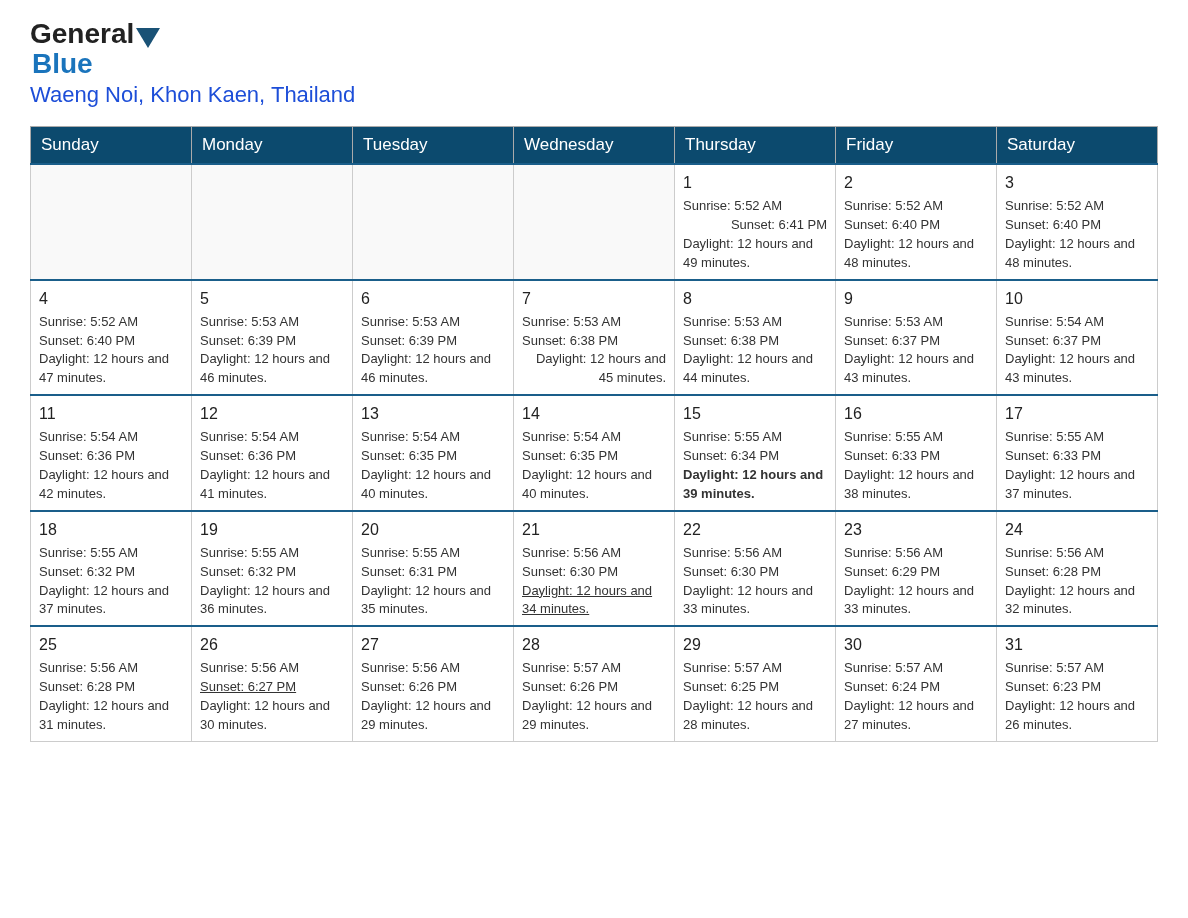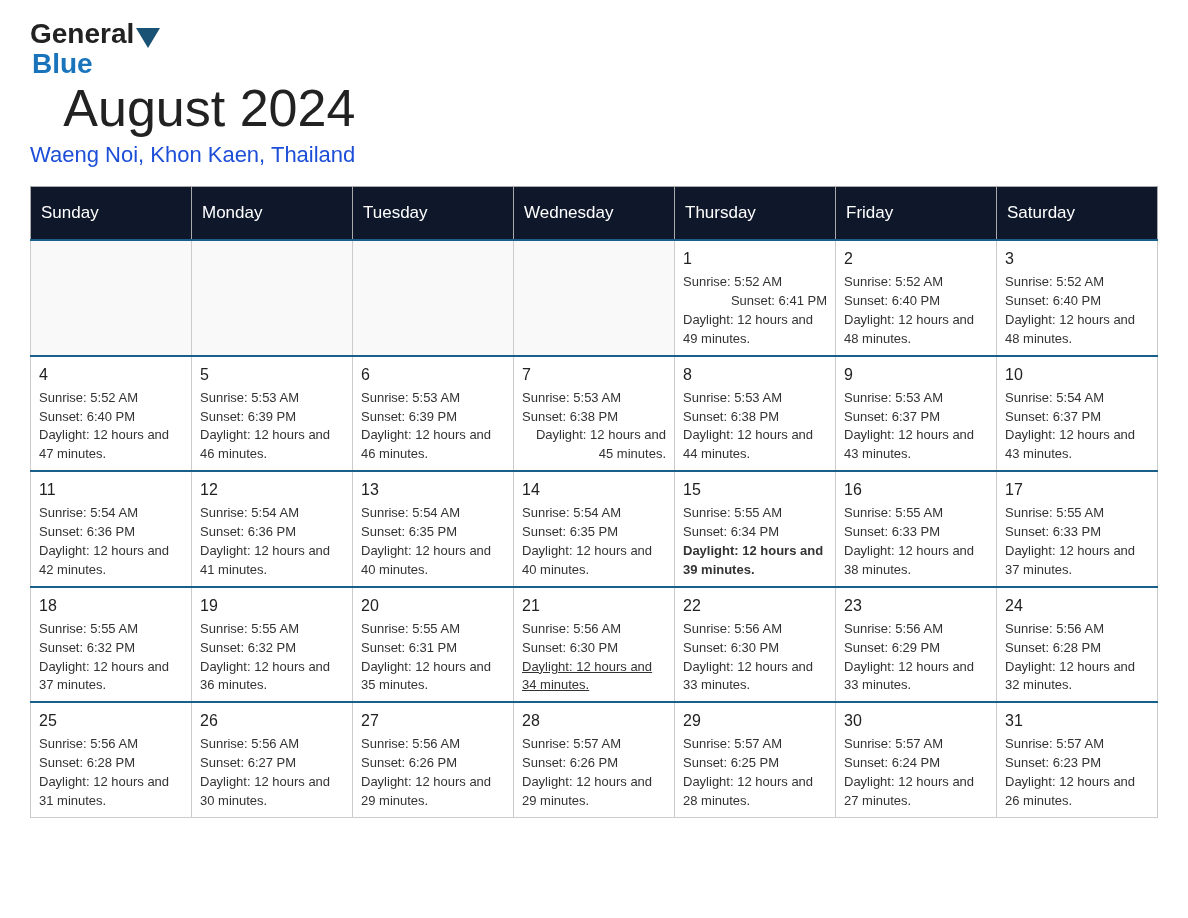--- a/index.html
+++ b/index.html
@@ -63,25 +63,25 @@
       font-size: 22px;
       color: #1d4ed8;
       margin-top: 4px;
     }
     .calendar {
       width: 100%;
       border-collapse: collapse;
       border: 1px solid #aaa;
     }
     .calendar th {
-      background: #0f172a;
+      background: #0c4a6e;
       color: #fff;
       font-size: 17px;
       font-weight: normal;
-      padding: 16px 10px;
+      padding: 8px 10px;
       text-align: left;
       border: 1px solid #aaa;
     }
     .calendar td {
       vertical-align: top;
       border: 1px solid #ccc;
       padding: 6px 8px;
       width: calc(100% / 7);
       min-height: 110px;
       font-size: 13px;
@@ -110,21 +110,20 @@
 
 <div class="header">
   <div class="logo">
     <div class="logo-top">
       <span class="general">General</span>
       <span class="arrow"></span>
     </div>
     <div class="logo-bottom">Blue</div>
   </div>
   <div class="title-area">
-    <div class="main-title">August 2024</div>
     <div class="subtitle">Waeng Noi, Khon Kaen, Thailand</div>
   </div>
 </div>
 
 <table class="calendar">
   <thead>
     <tr>
     <th>Sunday</th>
         <th>Monday</th>
         <th>Tuesday</th>
@@ -294,21 +293,21 @@
       <tr>
         <td>
           <span class="day-num">25</span>
           <span style="display: block;">Sunrise: 5:56 AM</span>
           <span style="display: block;">Sunset: 6:28 PM</span>
           <span style="display: block;">Daylight: 12 hours and 31 minutes.</span>
         </td>
         <td>
           <span class="day-num">26</span>
           <span style="display: block;">Sunrise: 5:56 AM</span>
-          <span style="display: block;">Sunset: 6:27 PM</span>
+          <span style="display: block; text-decoration: underline;">Sunset: 6:27 PM</span>
           <span style="display: block;">Daylight: 12 hours and 30 minutes.</span>
         </td>
         <td>
           <span class="day-num">27</span>
           <span style="display: block;">Sunrise: 5:56 AM</span>
           <span style="display: block;">Sunset: 6:26 PM</span>
           <span style="display: block;">Daylight: 12 hours and 29 minutes.</span>
         </td>
         <td>
           <span class="day-num">28</span>

